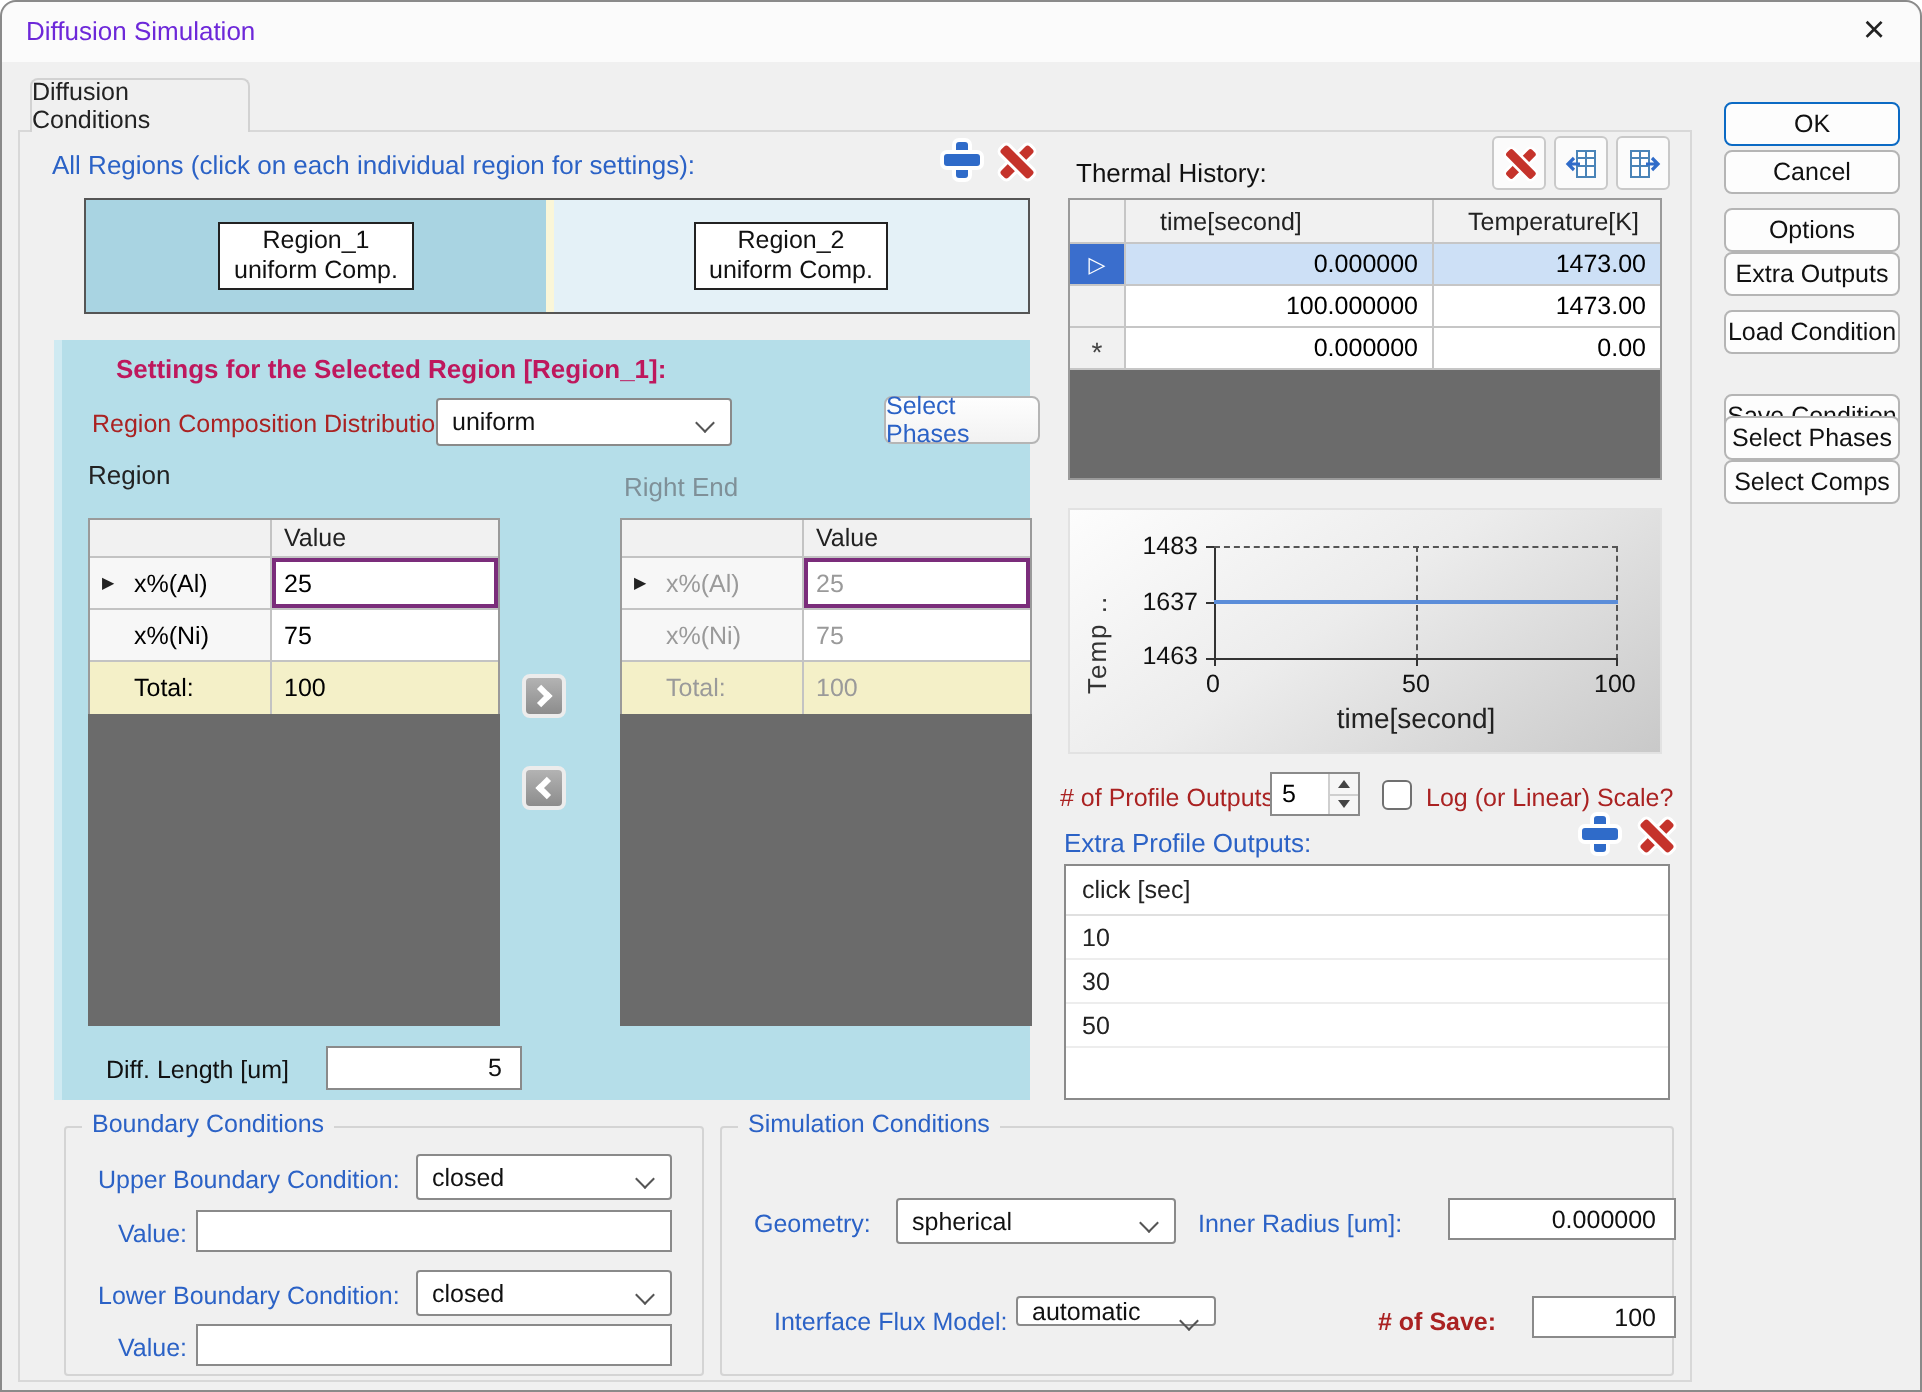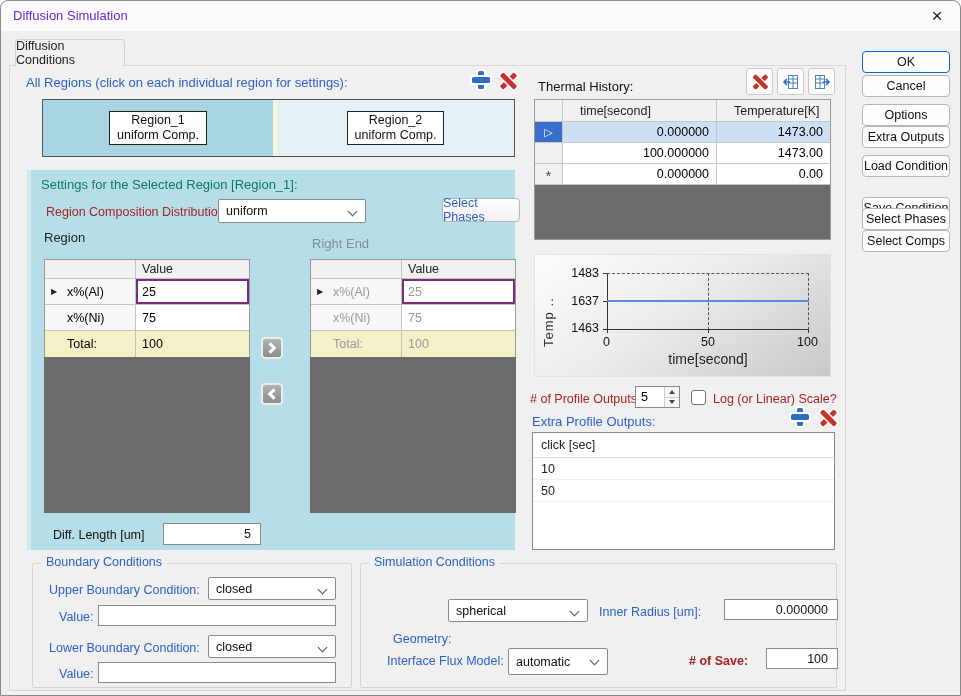--- a/index.html
+++ b/index.html
@@ -191,21 +191,21 @@
       </div>
       <div class="region-half" style="flex:1; background:#e4f1f7;">
         <div class="region-box">
           <div>Region_2</div>
           <div>uniform Comp.</div>
         </div>
       </div>
     </div>
 
     <div id="settings-panel">
-      <div class="abs lred" style="left:10px; top:7px; font-size:13px; font-weight:normal; color:#0f766e;">Settings for the Selected Region [Region_1]:</div>
+      <div class="abs lred" style="left:27px; top:7px; font-size:13px; font-weight:bold; color:#be185d;">Settings for the Selected Region [Region_1]:</div>
 
       <div class="abs lred txt12" style="left:15px; top:35px;">Region Composition Distribution:</div>
       <div class="combo" style="left:187px; top:29px; width:148px; height:24px;">
         <span>uniform</span>
         <span class="chev"></span>
       </div>
       <div class="pushbtn" style="left:411px; top:28px; width:78px; height:24px; color:#2b62c6;">
         <span>Select Phases</span>
       </div>
 
@@ -383,20 +383,21 @@
     <div class="abs" style="left:807px; top:341px;">
       <div class="icon-x">
           <i class="a"></i>
           <i class="b"></i>
         </div>
     </div>
 
     <div id="extra-list" style="left:522px; top:366px;">
       <div class="lrow hdr">click [sec]</div>
       <div class="lrow">10</div>
+      <div class="lrow">30</div>
       <div class="lrow">50</div>
     </div>
 
     <div class="groupbox" style="left:22px; top:497px; width:320px; height:125px;">
       <div class="grouptitle lblue">Boundary Conditions</div>
       <div class="abs lblue txt12" style="left:16px; top:19px;">Upper Boundary Condition:</div>
       <div class="combo" style="left:175px; top:13px; width:128px; height:23px;">
         <span>closed</span>
         <span class="chev"></span>
       </div>
@@ -406,29 +407,29 @@
       <div class="combo" style="left:175px; top:71px; width:128px; height:23px;">
         <span>closed</span>
         <span class="chev"></span>
       </div>
       <div class="abs lblue txt12" style="left:26px; top:103px;">Value:</div>
       <div class="inputbox" style="left:65px; top:98px; width:238px; height:21px; padding-left:6px;"></div>
     </div>
 
     <div class="groupbox" style="left:350px; top:497px; width:477px; height:125px;padding-left:16px;">
       <div class="grouptitle lblue">Simulation Conditions</div>
-      <div class="abs lblue txt12" style="left:32px; top:41px;margin-top:27px;">Geometry:</div>
+      <div class="abs lblue txt12" style="left:16px; top:41px;">Geometry:</div>
       <div class="combo" style="left:87px; top:35px; width:140px; height:23px;">
         <span>spherical</span>
         <span class="chev"></span>
       </div>
       <div class="abs lblue txt12" style="left:238px; top:41px;">Inner Radius [um]:</div>
       <div class="inputbox ralign" style="left:363px; top:35px; width:114px; height:21px;">0.000000</div>
       <div class="abs lblue txt12" style="left:26px; top:90px;">Interface Flux Model:</div>
-      <div class="combo" style="left:147px; top:84px; width:100px; height:27px;">
+      <div class="combo" style="left:147px; top:84px; width:100px; height:15px;">
         <span>automatic</span>
         <span class="chev"></span>
       </div>
       <div class="abs lred txt12" style="left:328px; top:90px; font-weight:bold;"># of Save:</div>
       <div class="inputbox ralign" style="left:405px; top:84px; width:72px; height:21px;">100</div>
     </div>
 
   </div>
 
   <div class="actbtn default" style="top:50px;">OK</div>

